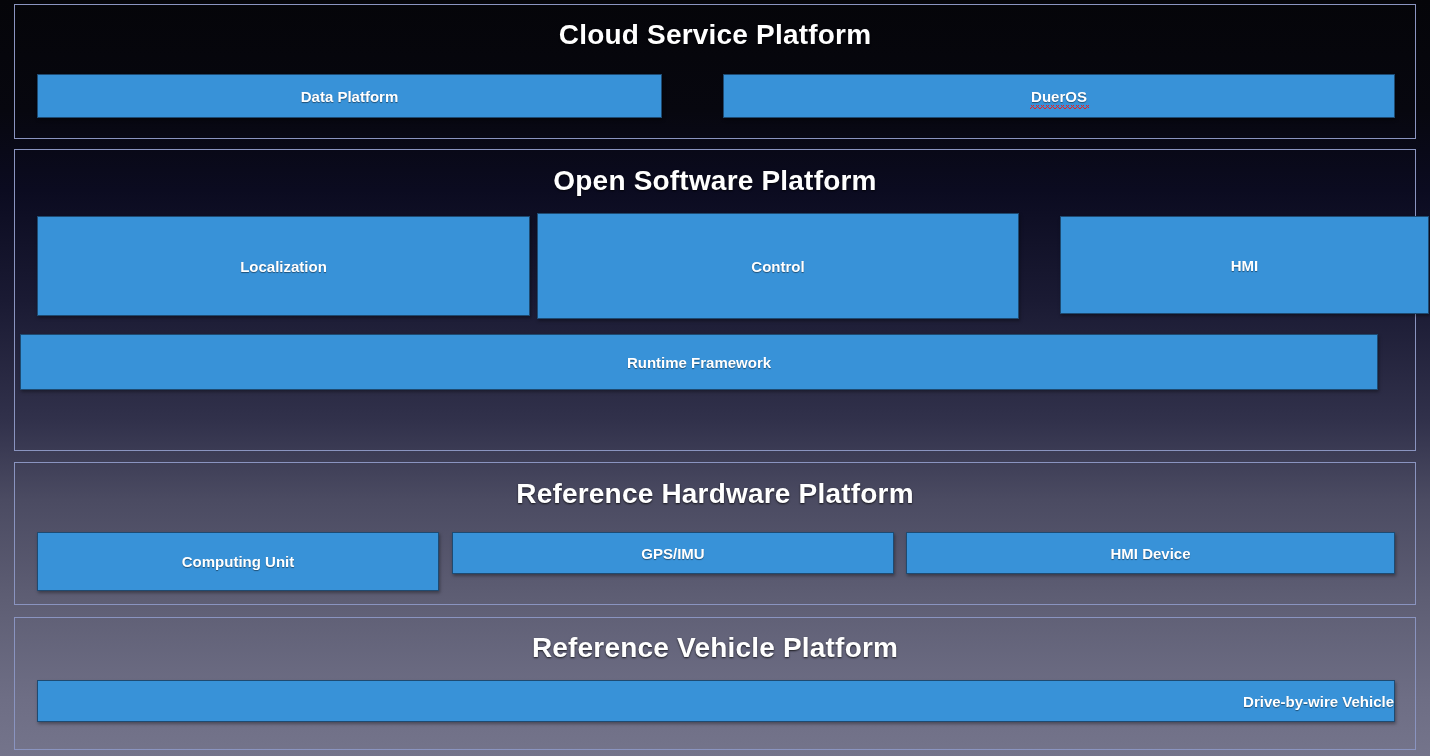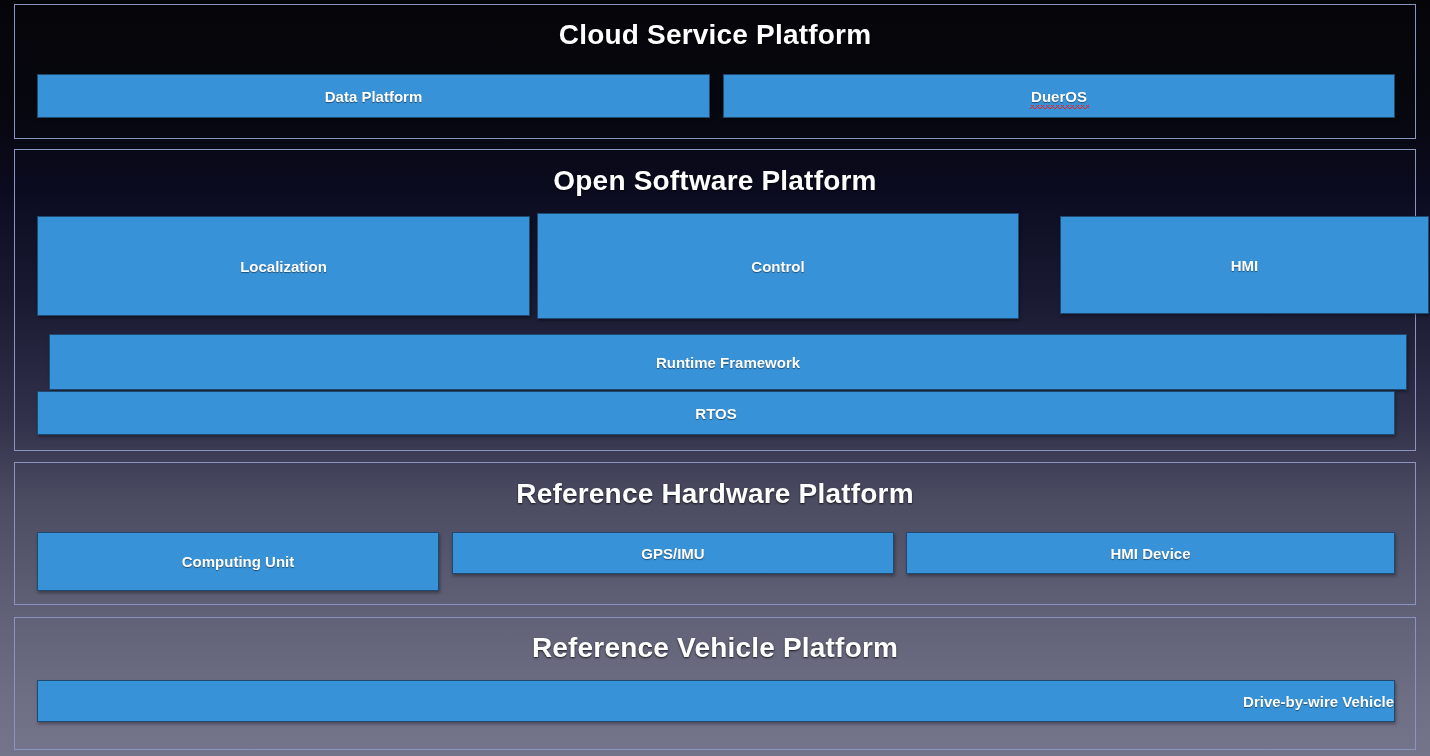--- a/index.html
+++ b/index.html
@@ -89,30 +89,30 @@
     background-image:
       linear-gradient(45deg, transparent 45%, #ef1f1f 45%, #ef1f1f 58%, transparent 58%),
       linear-gradient(-45deg, transparent 45%, #ef1f1f 45%, #ef1f1f 58%, transparent 58%);
     background-size: 5px 4px;
     background-repeat: repeat-x;
   }
 
   
   #panel-cloud      { top: 4px;  height: 135px; }
   #cloud-title      { margin-top: 14px; }
-  #box-data-platform{ left: 22px;  top: 69px; width: 673px; height: 44px; }
+  #box-data-platform{ left: 22px;  top: 69px; width: 625px; height: 44px; }
   #box-dueros       { left: 708px; top: 69px; width: 672px; height: 44px; }
 
   
   #panel-software   { top: 149px; height: 302px; }
   #software-title   { margin-top: 15px; }
   #box-localization { left: 22px;  top: 66px;  width: 493px; height: 100px; }
   #box-control      { left: 522px; top: 63px;  width: 482px; height: 106px; }
   #box-hmi          { left: 1045px;top: 66px;  width: 369px; height: 98px; }
-  #box-runtime      { left: 34px;  top: 184px; width: 1358px; height: 56px; justify-content: center; }
+  #box-runtime      { left: 5px;  top: 184px; width: 1358px; height: 56px; justify-content: center; }
   #box-rtos         { left: 22px;  top: 241px; width: 1358px; height: 44px; }
 
   
   #panel-hardware   { top: 462px; height: 143px; }
   #hardware-title   { margin-top: 15px; }
   #box-computing    { left: 22px;  top: 69px; width: 402px; height: 59px; }
   #box-gps          { left: 437px; top: 69px; width: 442px; height: 42px; }
   #box-hmi-device   { left: 891px; top: 69px; width: 489px; height: 42px; }
 
   
@@ -149,23 +149,20 @@
     </div>
 
     <div class="bbox" id="box-hmi">
       <span class="blabel">HMI</span>
     </div>
 
     <div class="bbox" id="box-runtime">
       <span class="blabel">Runtime Framework</span>
     </div>
 
-    <div class="bbox" id="box-rtos">
-      <span class="blabel">RTOS</span>
-    </div>
   </section>
 
   <section class="panel" id="panel-hardware">
     <h2 class="panel-title" id="hardware-title">Reference Hardware Platform</h2>
 
     <div class="bbox" id="box-computing">
       <span class="blabel">Computing Unit</span>
     </div>
 
     <div class="bbox" id="box-gps">

